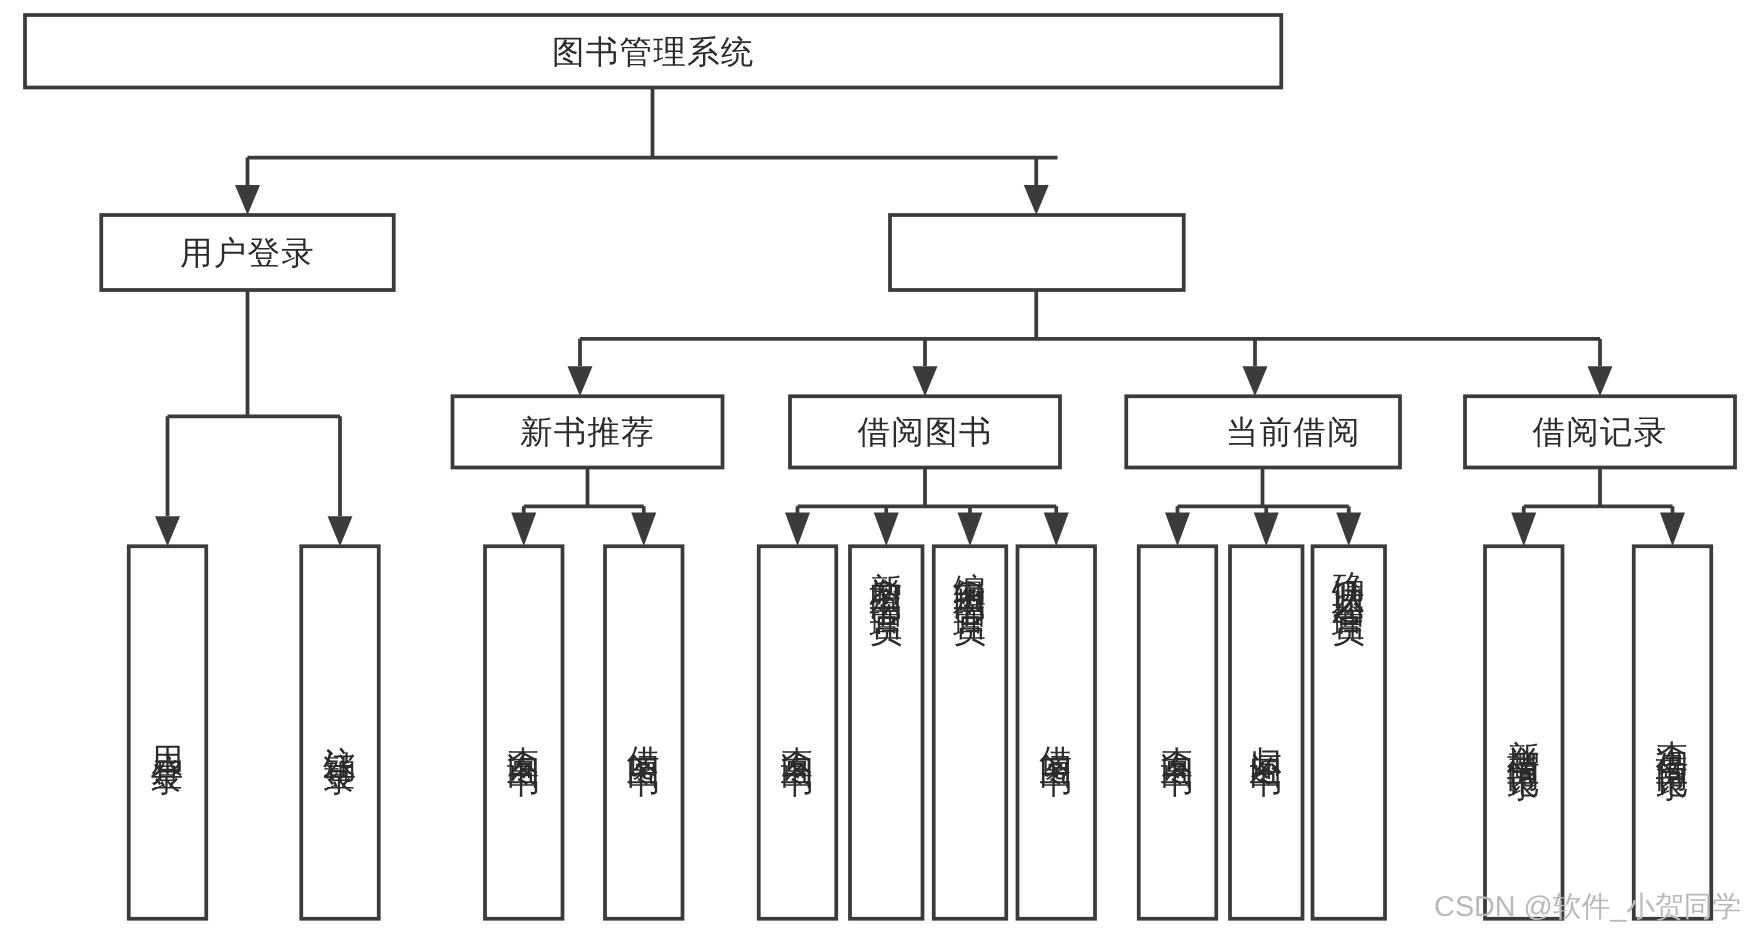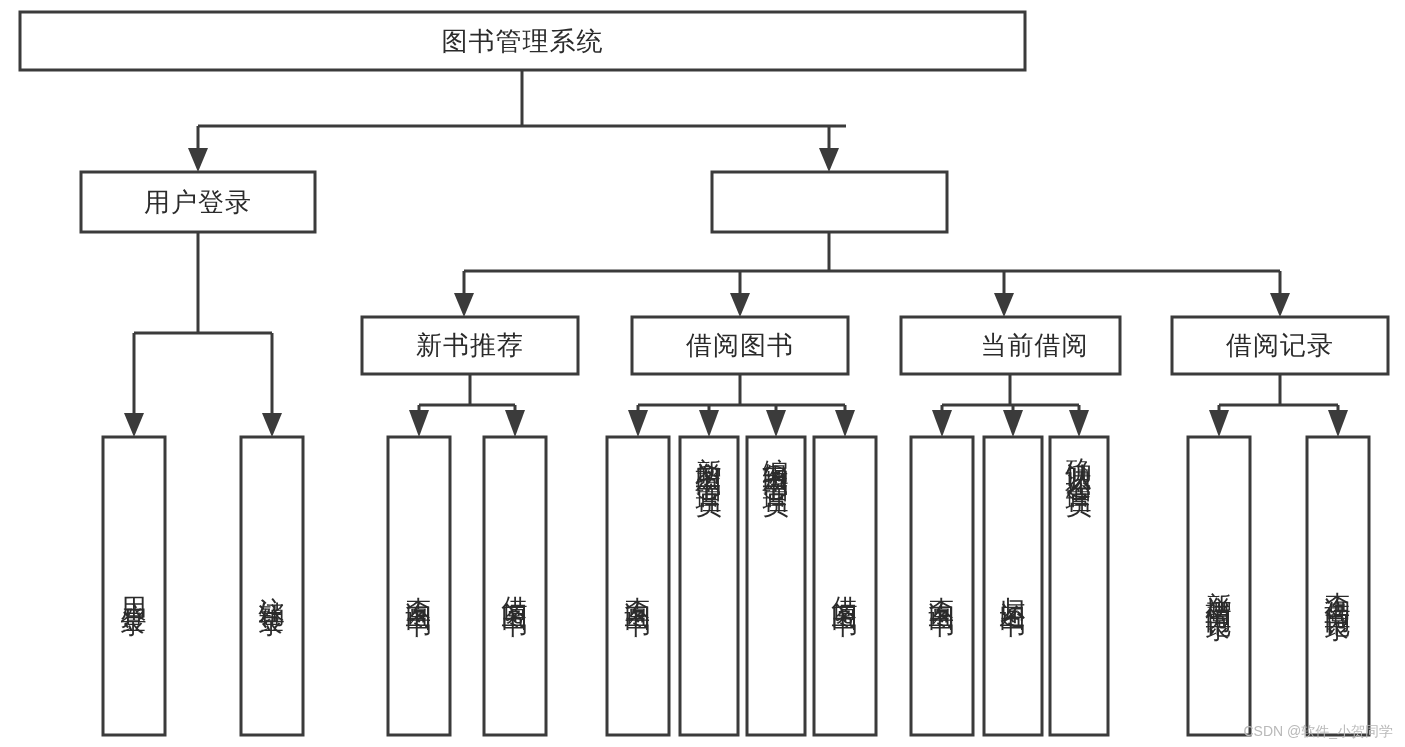--- a/index.html
+++ b/index.html
@@ -38,21 +38,21 @@
   }
   .arrow-head {
     fill: #3b3b3b;
     stroke: none;
   }
   .watermark {
     position: absolute;
     right: 12px;
     bottom: 6px;
     font-family: "Liberation Sans", "DejaVu Sans", sans-serif;
-    font-size: 14px;
+    font-size: 23px;
     color: #b9b9b9;
     white-space: nowrap;
     pointer-events: none;
   }
   .vbox-label-wrap {
     position: absolute;
     display: flex;
     align-items: center;
     justify-content: center;
     pointer-events: none;

